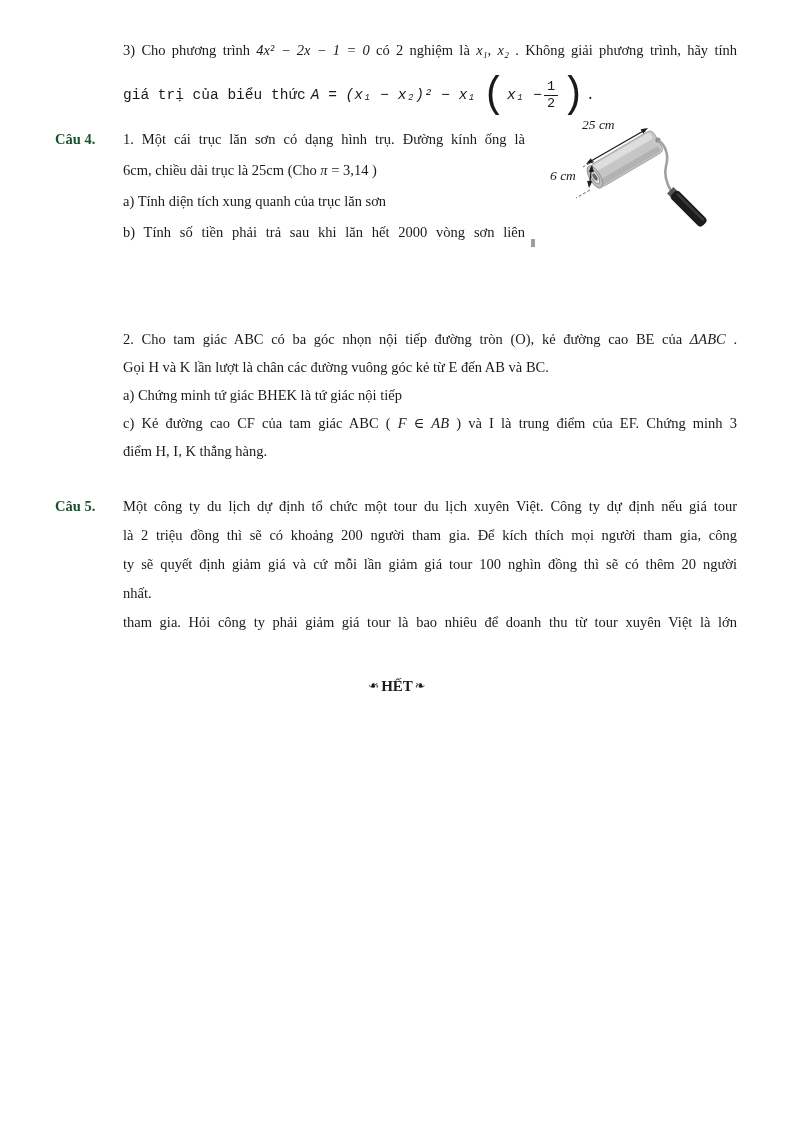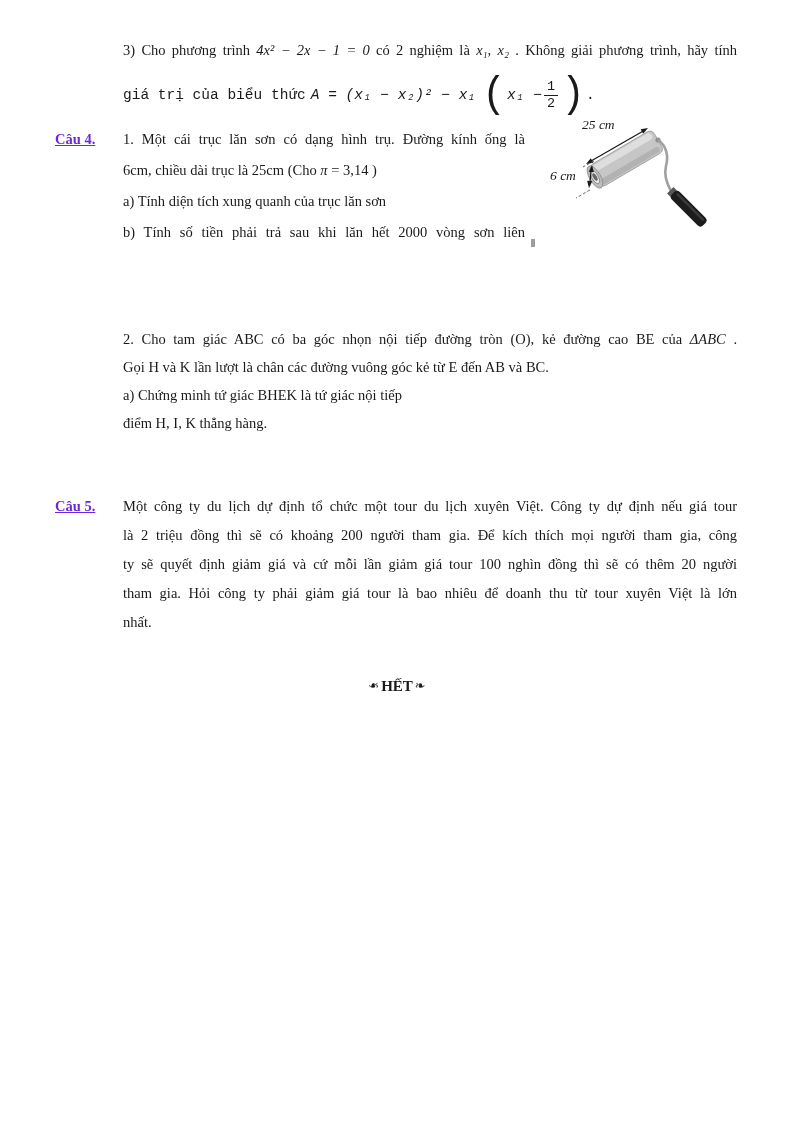--- a/index.html
+++ b/index.html
@@ -5,21 +5,21 @@
   html,body{margin:0;padding:0;}
   body{
     width:794px;height:1122px;position:relative;background:#ffffff;
     font-family:"Liberation Serif","DejaVu Serif",serif;
     color:#1a1a1a;font-size:14.5px;
   }
   .abs{position:absolute;}
   .tline{white-space:normal;}
   .j{text-align:justify;text-align-last:justify;}
   .math{font-style:italic;}
-  .qlabel{font-weight:bold;color:#6d28d9;text-decoration:underline;}
+  .qlabel{font-weight:bold;color:#14532d;}
   
   #q3{left:123px;top:38px;width:614px;line-height:24px;}
   #q3-formula{left:123px;top:70px;width:614px;height:50px;display:flex;align-items:center;font-family:Liberation Mono, monospace;}
   #q3-formula .gap{margin-right:5px;}
   .bigp{font-size:40px;font-weight:400;line-height:40px;display:inline-block;transform:scaleY(1.05);margin:0 1px;}
   .frac{display:inline-flex;flex-direction:column;align-items:center;font-size:13.5px;line-height:1.15;vertical-align:middle;margin:0 2px;}
   .frac .fnum{border-bottom:1px solid #1a1a1a;padding:0 3px;}
   
   #cau4-label{left:55px;top:124px;line-height:31px;}
   #cau4{left:123px;top:124px;width:402px;line-height:31px;}
@@ -102,27 +102,28 @@
       </g>
     </g>
   </svg>
 </div>
 <div class="abs" id="stray"></div>
 
 <div class="abs" id="part2">
     <div class="tline j"><span>2. Cho tam giác ABC có ba góc nhọn nội tiếp đường tròn (O), kẻ đường cao BE của </span><span class="math">ΔABC</span><span> .</span></div>
     <div class="tline"><span>Gọi H và K lần lượt là chân các đường vuông góc kẻ từ E đến AB và BC.</span></div>
     <div class="tline"><span>a) Chứng minh tứ giác BHEK là tứ giác nội tiếp</span></div>
+    <div class="tline j"><span>c) Kẻ đường cao CF của tam giác ABC ( </span><span class="math">F ∈ AB</span><span> ) và I là trung điểm của EF. Chứng minh 3</span></div>
     <div class="tline"><span>điểm H, I, K thẳng hàng.</span></div>
   </div>
 
 <div class="abs qlabel" id="cau5-label">Câu 5.</div>
 <div class="abs" id="cau5">
     <div class="tline j"><span>Một công ty du lịch dự định tổ chức một tour du lịch xuyên Việt. Công ty dự định nếu giá tour</span></div>
     <div class="tline j"><span>là 2 triệu đồng thì sẽ có khoảng 200 người tham gia. Để kích thích mọi người tham gia, công</span></div>
     <div class="tline j"><span>ty sẽ quyết định giảm giá và cứ mỗi lần giảm giá tour 100 nghìn đồng thì sẽ có thêm 20 người</span></div>
+    <div class="tline"><span>nhất.</span></div>
     <div class="tline j"><span>tham gia. Hỏi công ty phải giảm giá tour là bao nhiêu để doanh thu từ tour xuyên Việt là lớn</span></div>
-    <div class="tline"><span>nhất.</span></div>
   </div>
 
 <div class="abs" id="footer">
   <span class="decor flip">❧</span><span>HẾT</span><span class="decor">❧</span>
 </div>
 
 </body></html>

